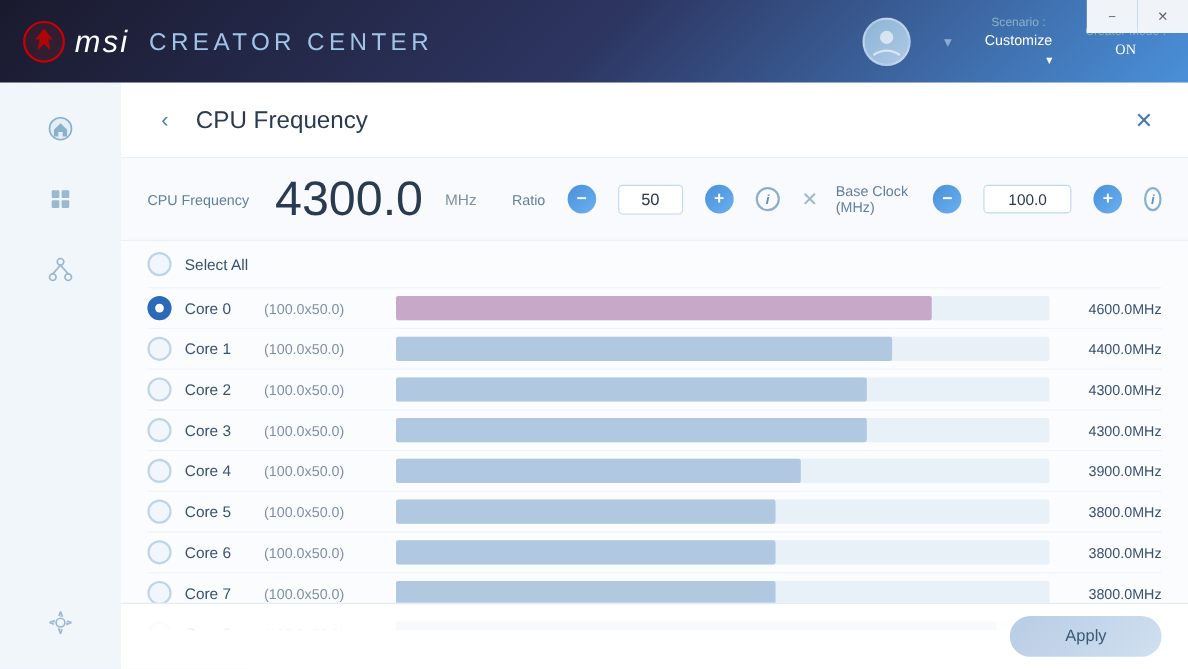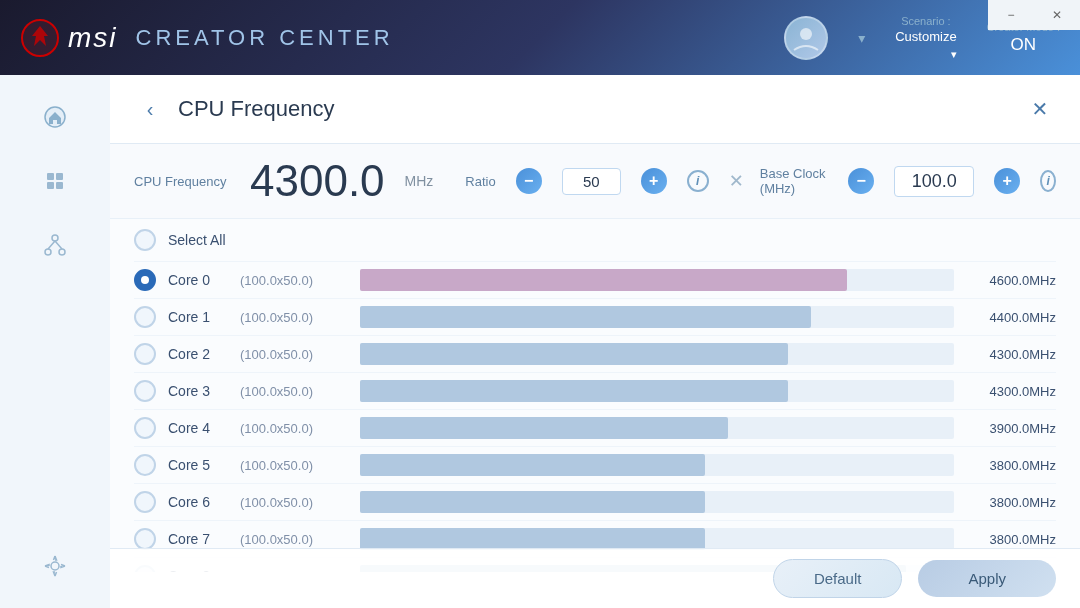--- a/index.html
+++ b/index.html
@@ -103,21 +103,21 @@
     .scenario-label { font-size: 11px; color: #8ab0cc; }
     .scenario-value { font-size: 13px; color: #fff; display: flex; align-items: flex-end; gap: 4px; flex-direction: column; }
 
     .creator-mode-block {
       display: flex;
       flex-direction: column;
       align-items: center;
       gap: 2px;
     }
     .creator-mode-label { font-size: 11px; color: #8ab0cc; }
-    .creator-mode-value { font-size: 17px; color: #fff; }
+    .creator-mode-value { font-size: 13px; color: #fff; font-family: Liberation Serif, serif; }
 
     
     .left-sidebar {
       position: absolute;
       top: 75px;
       left: 0;
       width: 110px;
       bottom: 0;
       background: rgba(255,255,255,0.6);
       display: flex;
@@ -253,21 +253,21 @@
       font-size: 18px;
       cursor: pointer;
     }
     .base-clock-label { font-size: 13px; color: #6080a0; }
     .base-clock-input {
       width: 80px;
       text-align: center;
       border: 1px solid #c0d8f0;
       border-radius: 4px;
       padding: 4px;
-      font-size: 18px;
+      font-size: 14px;
       color: #2a3a50;
       background: white;
     }
 
     
     .core-list {
       overflow-y: auto;
       height: calc(100% - 180px);
       padding: 0 24px;
     }
@@ -601,16 +601,15 @@
     <span class="core-params">(100.0x50.0)</span>
     <div class="bar-container">
       <div class="bar-bg"></div>
       <div class="bar-fill" style="width: 92%; background: #b0c8e0;"></div>
     </div>
     <span class="core-freq">5000.0MHz</span>
   </div>
     </div>
 
   <div class="bottom-bar">
-    <button class="btn-default">Default</button>
     <button class="btn-apply">Apply</button>
   </div>
 </div>
 
 </body></html>

